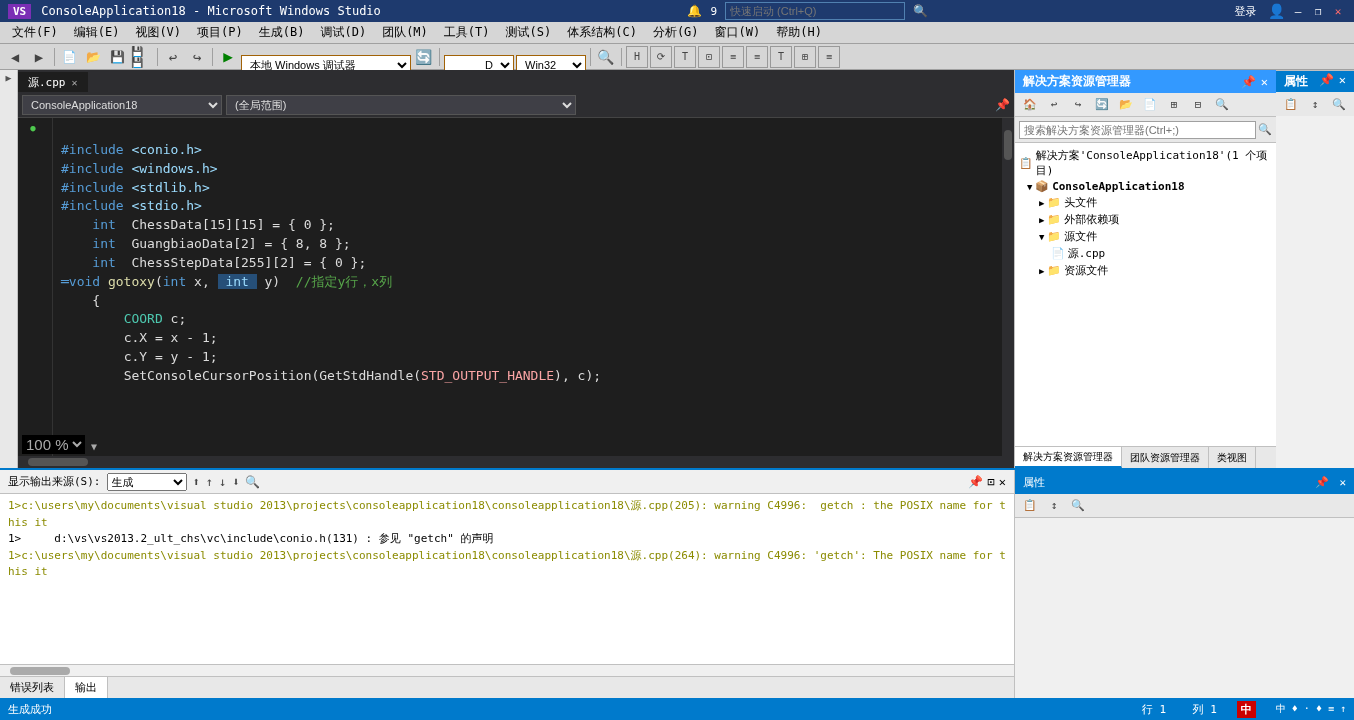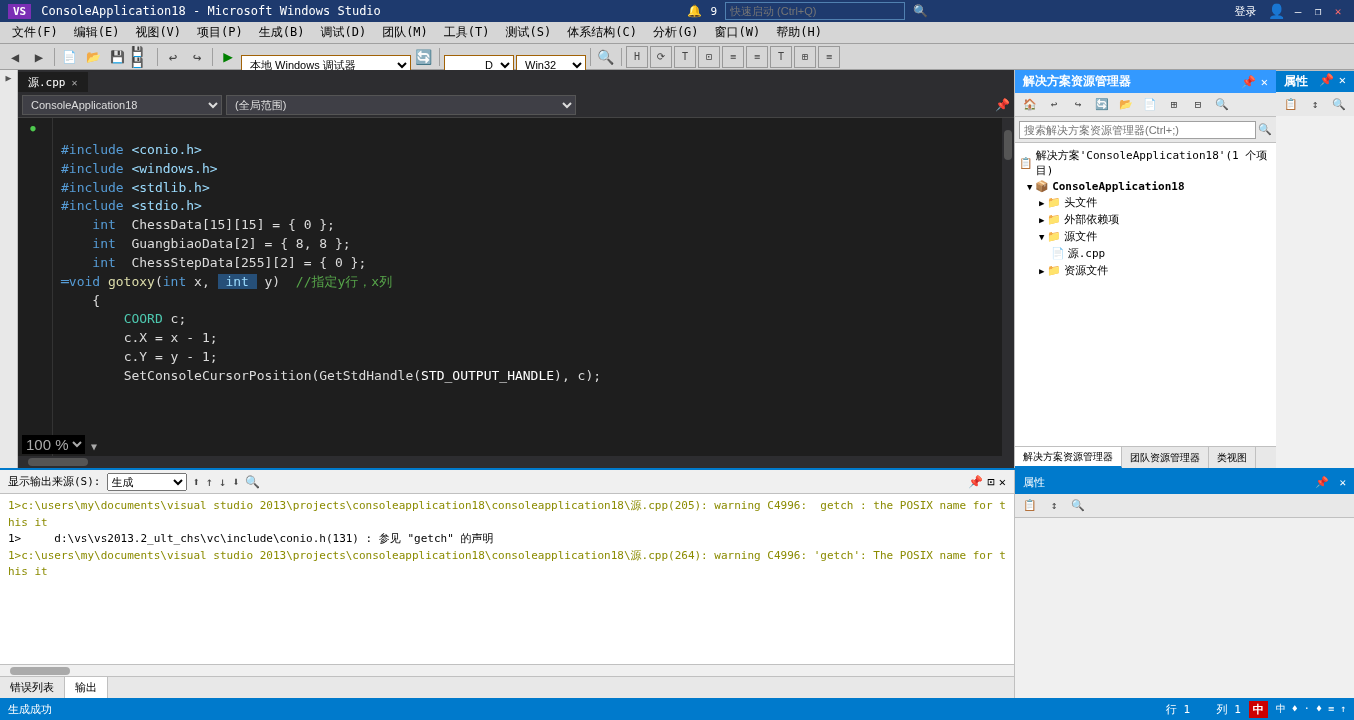--- a/index.html
+++ b/index.html
@@ -322,21 +322,21 @@
       background: #007acc;
       color: white;
       height: 22px;
       display: flex;
       align-items: center;
       justify-content: space-between;
       padding: 0 8px;
       font-size: 11px;
     }
     #status-left { display: flex; align-items: center; gap: 12px; }
-    #status-right { display: flex; align-items: center; gap: 8px; }
+    #status-right { display: flex; align-items: center; gap: 20px; }
 
     
     #output-right-panel {
       width: 340px;
       border-left: 1px solid #c0c0c0;
       background: #f0f0f0;
     }
 
     
     #lower-area {
@@ -473,21 +473,21 @@
 <span class="kw">#include</span> <span class="inc">&lt;stdlib.h&gt;</span>
 <span class="kw">#include</span> <span class="inc">&lt;stdio.h&gt;</span>
     <span class="kw">int</span>  <span class="plain">ChessData[15][15] = { 0 };</span>
     <span class="kw">int</span>  <span class="plain">GuangbiaoData[2] = { 8, 8 };</span>
     <span class="kw">int</span>  <span class="plain">ChessStepData[255][2] = { 0 };</span>
 <span style="color:#569cd6;">═</span><span class="kw">void</span> <span class="fn">gotoxy</span>(<span class="kw">int</span> x, <span style="background:#264f78; color:#9cdcfe;"> int </span> y)  <span class="cm">//指定y行，x列</span>
     <span class="plain">{</span>
         <span class="type">COORD</span> <span class="plain">c;</span>
         <span class="plain">c.X = x - 1;</span>
         <span class="plain">c.Y = y - 1;</span>
-        <span class="plain">SetConsoleCursorPosition(GetStdHandle(</span><span style="color:#ffffff;">STD_OUTPUT_HANDLE</span><span class="plain">), c);</span>
+        <span class="plain">SetConsoleCursorPosition(GetStdHandle(</span><span style="color:#fca5a5;">STD_OUTPUT_HANDLE</span><span class="plain">), c);</span>
           </div>
 
           <div style="width:12px;background:#2d2d30;display:flex;flex-direction:column;align-items:center;padding:2px 0;">
             <div style="width:8px;height:30px;background:#555;border-radius:4px;margin-top:10px;"></div>
           </div>
         </div>
 
         <div style="height:12px;background:#2d2d30;display:flex;align-items:center;">
           <div style="margin-left:10px;width:60px;height:8px;background:#555;border-radius:4px;"></div>
         </div>

